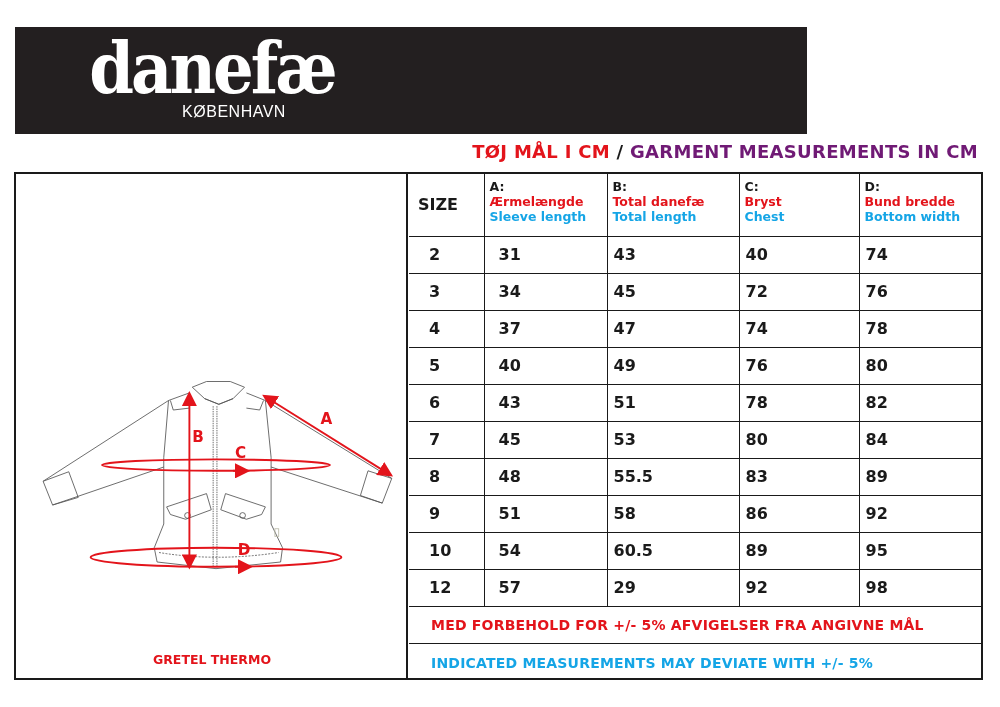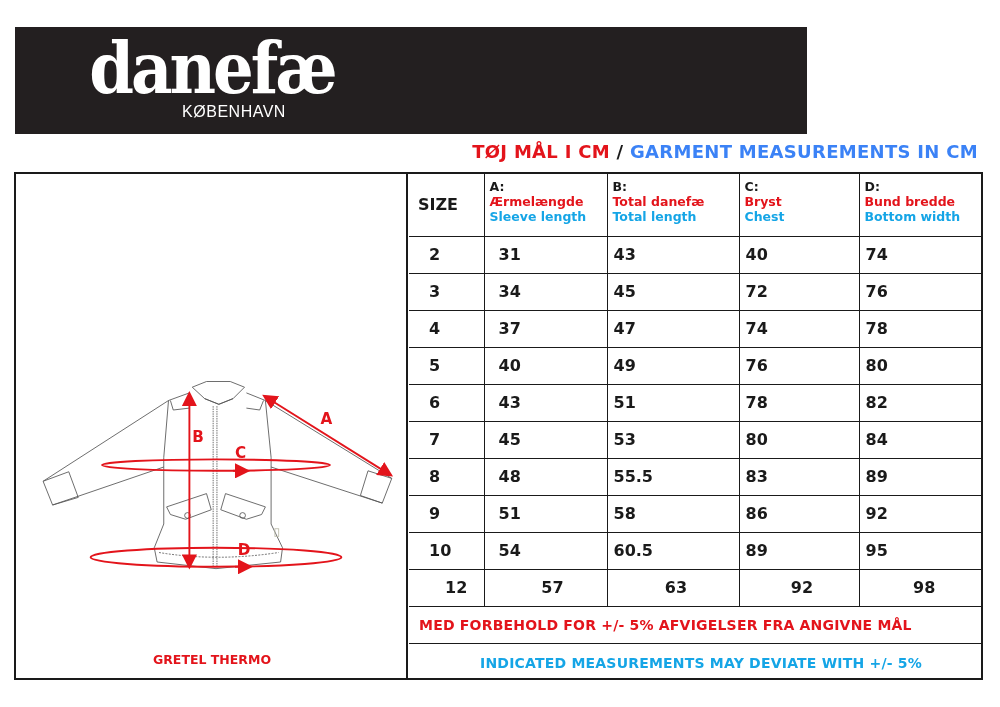--- a/index.html
+++ b/index.html
@@ -30,21 +30,21 @@
       -webkit-text-stroke: 1px #fff;
     }
 
     .subtitle {
       position: absolute; right: 22px; top: 141px;
       font-family: "DejaVu Sans", sans-serif; font-weight: bold; font-size: 18px; letter-spacing: 0.3px;
       white-space: nowrap;
     }
     .subtitle .red { color: #e3141b; }
     .subtitle .sep { color: #1a1a1a; }
-    .subtitle .blue { color: #3b82f6; }
+    .subtitle .blue { color: #701a75; }
 
     .sheet {
       position: absolute; left: 14px; top: 172px; width: 969px; height: 508px;
       border: 2px solid #1a1a1a;
     }
     .left-panel {
       position: absolute; left: 0; top: 0; width: 392px; height: 504px;
       border-right: 2px solid #1a1a1a;
     }
     .jacket { position: absolute; left: 10px; top: 195px; width: 380px; height: 215px; }
@@ -62,27 +62,27 @@
       text-align: left; vertical-align: middle;
     }
     table.measure tr.head th { height: 62px; padding: 2px 0 0 5px; font-size: 12.5px; line-height: 15px; vertical-align: top; padding-top: 5px;}
     table.measure tr.head th.size-h { font-size: 16px; vertical-align: middle; padding-left: 9px; padding-top: 0; margin-top: 20px; }
     .h-letter { color: #1a1a1a; display: block; }
     .h-dk { color: #e3141b; display: block; }
     .h-en { color: #15a5e6; display: block; }
     table.measure tr.row td { height: 37px; font-size: 16px; padding-left: 6px; }
     table.measure tr.row td.size-c { padding-left: 20px; }
     table.measure tr.row td.a-c { padding-left: 14px; }
-    table.measure tr.note td { height: 37.5px; font-size: 14px; padding-left: 10px; letter-spacing: 0.2px; }
+    table.measure tr.note td { height: 37.5px; font-size: 14px; padding-left: 22px; letter-spacing: 0.2px; }
     .note-red { color: #e3141b; }
     .note-blue { color: #15a5e6; }
     table.measure tr:first-child th { border-top: none; }
     table.measure td:last-child, table.measure th:last-child { border-right: none; }
     table.measure td:first-child, table.measure th:first-child { border-left: none; }
-    table.measure tr:last-child td { border-bottom: none; text-align: center; }
+    table.measure tr:last-child td { border-bottom: none; }
   </style>
 </head>
 <body>
 
 <div class="banner">
   <div class="logo">
     <span class="logo-word">danefæ</span>
     <span class="logo-city">KØBENHAVN</span>
   </div>
 </div>
@@ -243,21 +243,21 @@
         <tr class="row">
     <td class="size-c">10</td>
     <td class="a-c">54</td>
     <td>60.5</td>
     <td>89</td>
     <td>95</td>
   </tr>
         <tr class="row">
     <td class="size-c">12</td>
     <td class="a-c">57</td>
-    <td>63</td>
+    <td>29</td>
     <td>92</td>
     <td>98</td>
   </tr>
       </tbody>
     <tbody>
         <tr class="note">
       <td colspan="5" class="note-red">MED FORBEHOLD FOR +/- 5% AFVIGELSER FRA ANGIVNE MÅL</td>
     </tr>
     <tr class="note">
       <td colspan="5" class="note-blue">INDICATED MEASUREMENTS MAY DEVIATE WITH +/- 5%</td>

